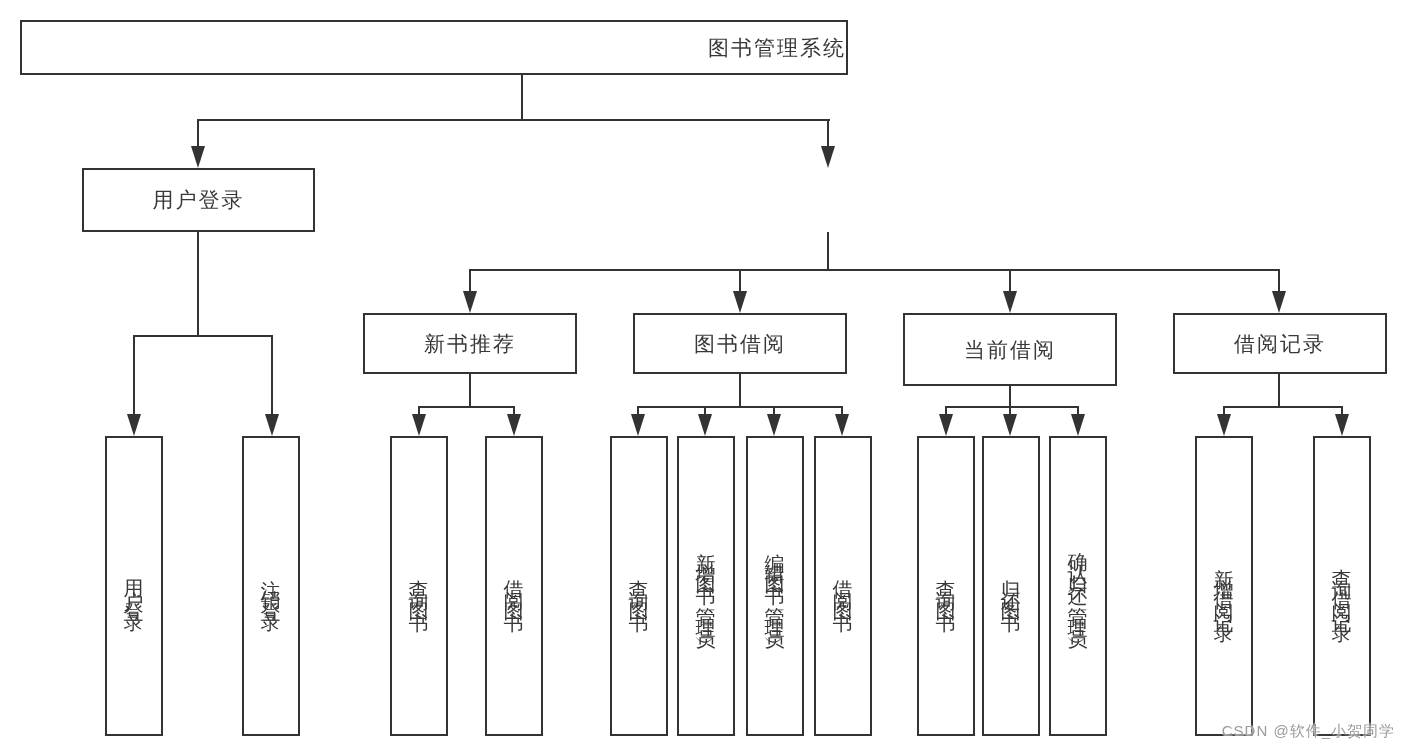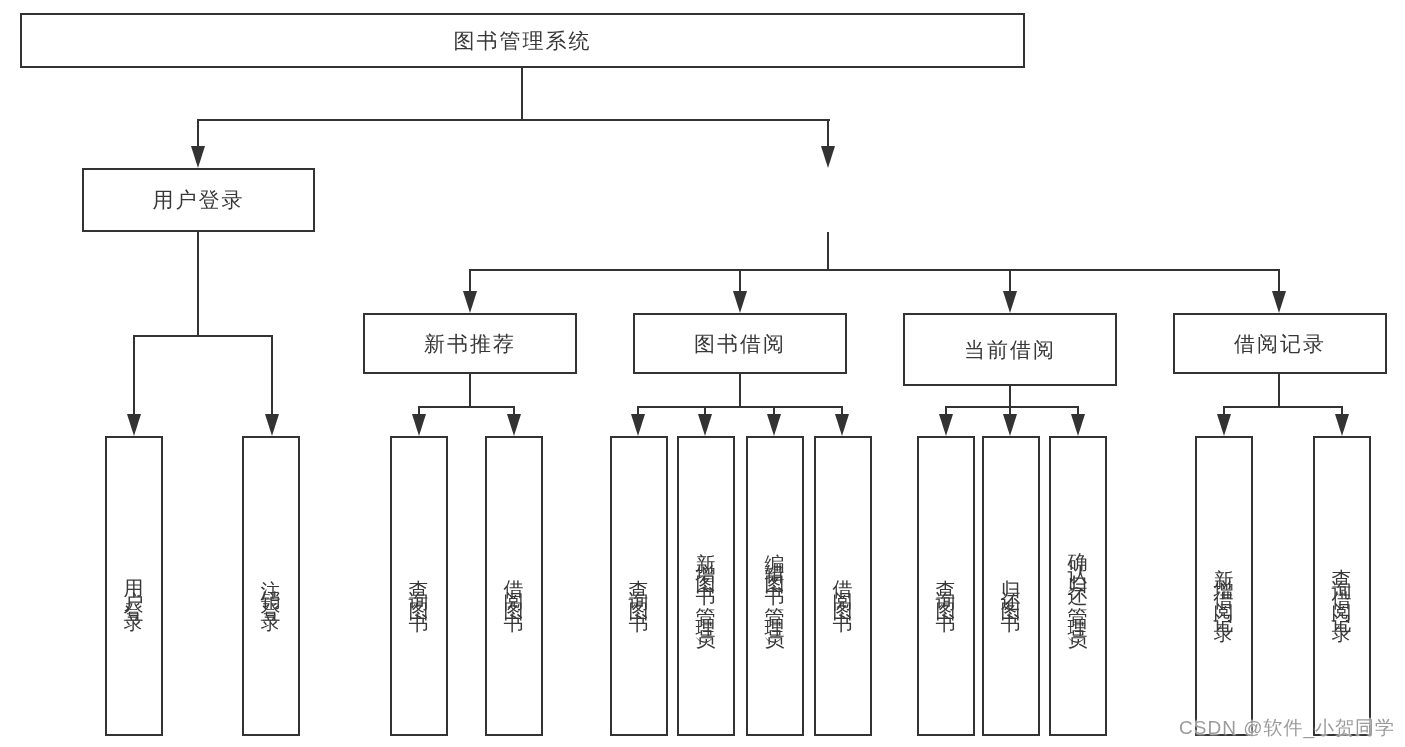--- a/index.html
+++ b/index.html
@@ -56,33 +56,33 @@
     width: 0; height: 0;
     border-left: 7px solid transparent;
     border-right: 7px solid transparent;
     border-top: 22px solid #333333;
     z-index: 1;
   }
   .watermark {
     position: absolute;
     right: 10px;
     bottom: 6px;
-    font-size: 19px;
+    font-size: 15px;
     color: #9b9b9b;
     letter-spacing: 1px;
     z-index: 3;
     text-shadow: 1px 1px 2px rgba(255,255,255,0.95), -1px -1px 2px rgba(255,255,255,0.95);
   }
 </style>
 </head>
 <body>
 
 <div class="canvas">
 
-  <div class="hbox" style="left:20px; top:13px; width:1005px; height:55px;">
+  <div class="hbox" style="left:20px; top:20px; width:828px; height:55px;justify-content:flex-end;">
     <span>图书管理系统</span>
   </div>
 
   <div class="vl" style="left:521px; top:68px; height:53px;"></div>
   <div class="hl" style="left:197px; top:119px; width:633px;"></div>
   <div class="vl" style="left:197px; top:119px; height:29px;"></div>
   <div class="ar" style="left:191px; top:146px;"></div>
   <div class="vl" style="left:827px; top:119px; height:29px;"></div>
   <div class="ar" style="left:821px; top:146px;"></div>
 

